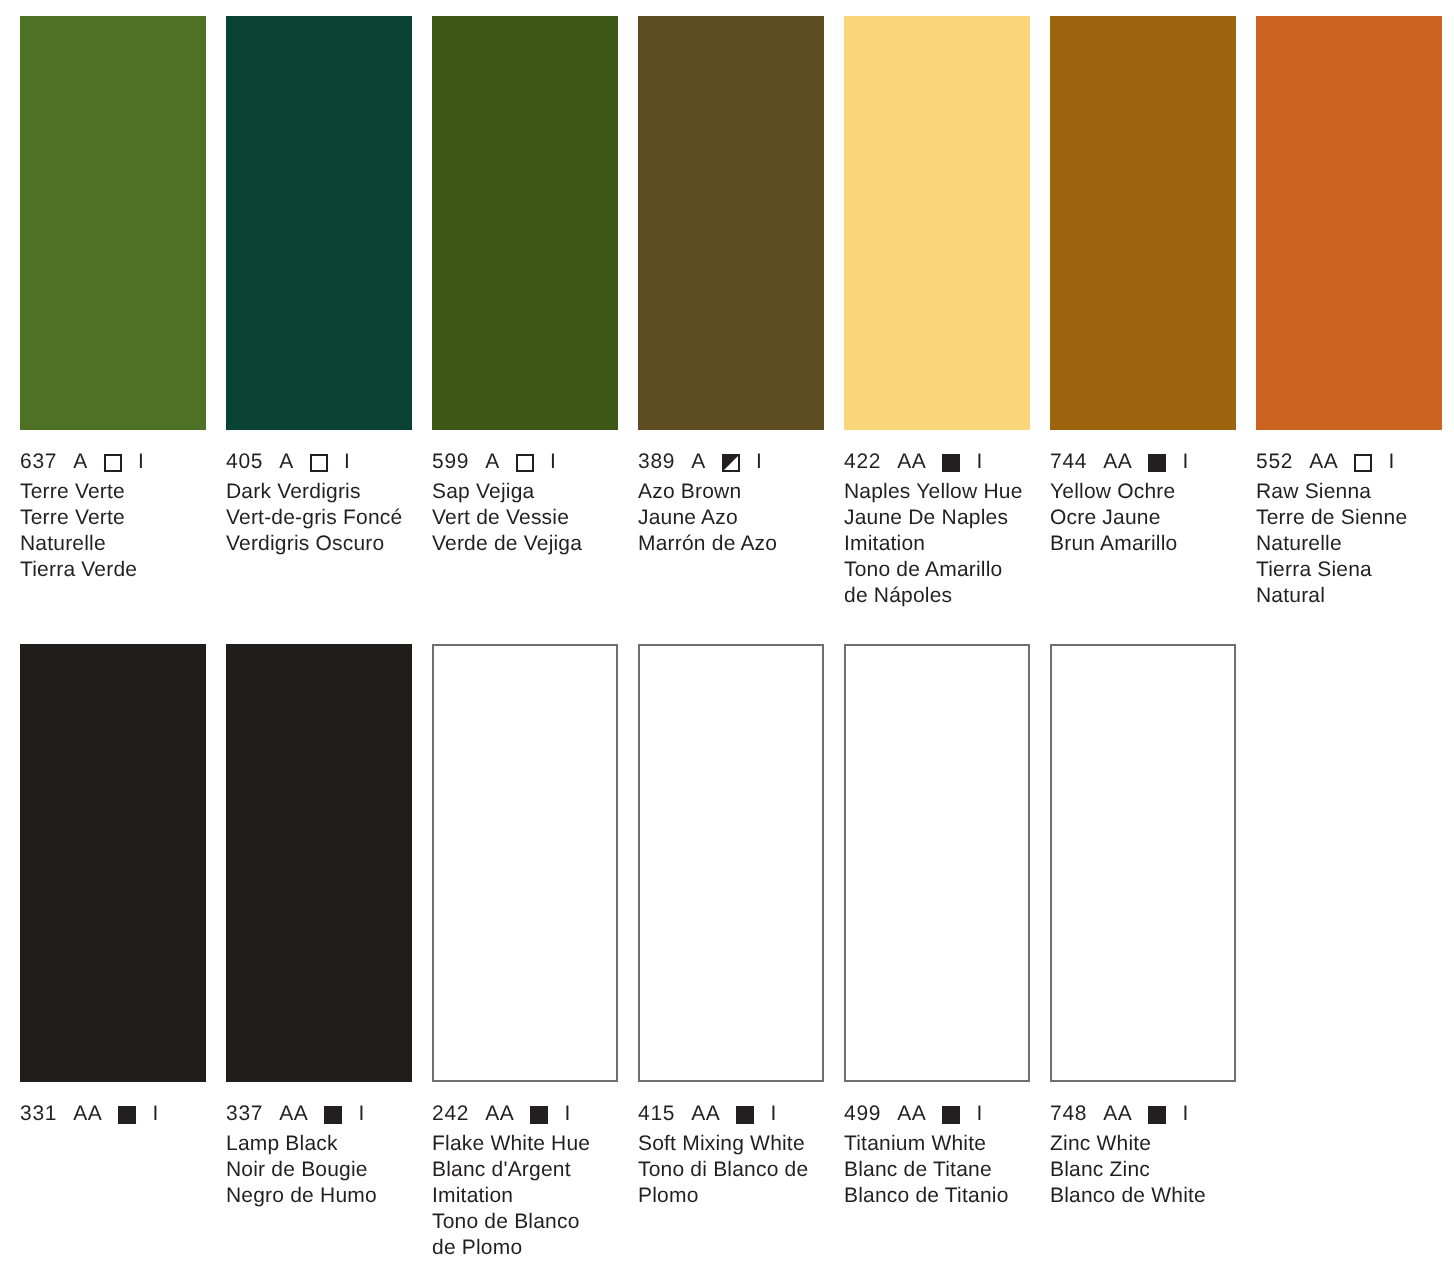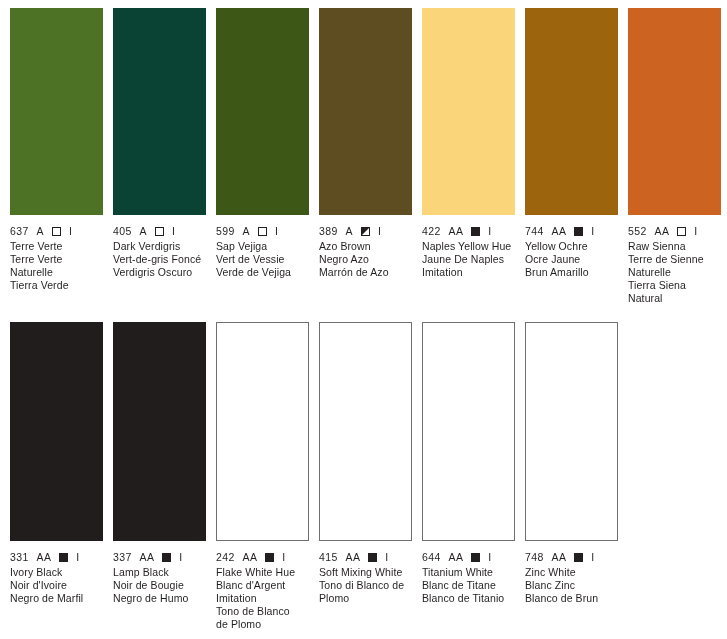--- a/index.html
+++ b/index.html
@@ -176,38 +176,40 @@
         <div class="swatch" style="background: rgb(94, 77, 32);"></div>
         <div class="info">
           <div class="codeline">
             <span class="code">389</span>
             <span class="series">A</span>
             <span class="mark mark-half"></span>
             <span class="perm">I</span>
           </div>
           <ul class="names">
             <li>Azo Brown</li>
-            <li>Negro Azo</li>
+            <li>Jaune Azo</li>
             <li>Marrón de Azo</li>
           </ul>
         </div>
       </div>
       <div class="cell">
         <div class="swatch" style="background: rgb(250, 213, 122);"></div>
         <div class="info">
           <div class="codeline">
             <span class="code">422</span>
             <span class="series">AA</span>
             <span class="mark mark-filled"></span>
             <span class="perm">I</span>
           </div>
           <ul class="names">
             <li>Naples Yellow Hue</li>
             <li>Jaune De Naples
 Imitation</li>
+            <li>Tono de Amarillo
+de Nápoles</li>
           </ul>
         </div>
       </div>
       <div class="cell">
         <div class="swatch" style="background: rgb(157, 100, 14);"></div>
         <div class="info">
           <div class="codeline">
             <span class="code">744</span>
             <span class="series">AA</span>
             <span class="mark mark-filled"></span>
@@ -241,25 +243,20 @@
   <div class="row row-bottom">
       <div class="cell">
         <div class="swatch" style="background: rgb(33, 29, 29);"></div>
         <div class="info">
           <div class="codeline">
             <span class="code">331</span>
             <span class="series">AA</span>
             <span class="mark mark-filled"></span>
             <span class="perm">I</span>
           </div>
-          <ul class="names">
-            <li>Ivory Black</li>
-            <li>Noir d'Ivoire</li>
-            <li>Negro de Marfil</li>
-          </ul>
         </div>
       </div>
       <div class="cell">
         <div class="swatch" style="background: rgb(33, 29, 29);"></div>
         <div class="info">
           <div class="codeline">
             <span class="code">337</span>
             <span class="series">AA</span>
             <span class="mark mark-filled"></span>
             <span class="perm">I</span>
@@ -302,21 +299,21 @@
             <li>Soft Mixing White</li>
             <li>Tono di Blanco de
 Plomo</li>
           </ul>
         </div>
       </div>
       <div class="cell">
         <div class="swatch outlined"></div>
         <div class="info">
           <div class="codeline">
-            <span class="code">644</span>
+            <span class="code">499</span>
             <span class="series">AA</span>
             <span class="mark mark-filled"></span>
             <span class="perm">I</span>
           </div>
           <ul class="names">
             <li>Titanium White</li>
             <li>Blanc de Titane</li>
             <li>Blanco de Titanio</li>
           </ul>
         </div>
@@ -326,18 +323,18 @@
         <div class="info">
           <div class="codeline">
             <span class="code">748</span>
             <span class="series">AA</span>
             <span class="mark mark-filled"></span>
             <span class="perm">I</span>
           </div>
           <ul class="names">
             <li>Zinc White</li>
             <li>Blanc Zinc</li>
-            <li>Blanco de Brun</li>
+            <li>Blanco de White</li>
           </ul>
         </div>
       </div>
     </div>
 </div>
 
 </body></html>

